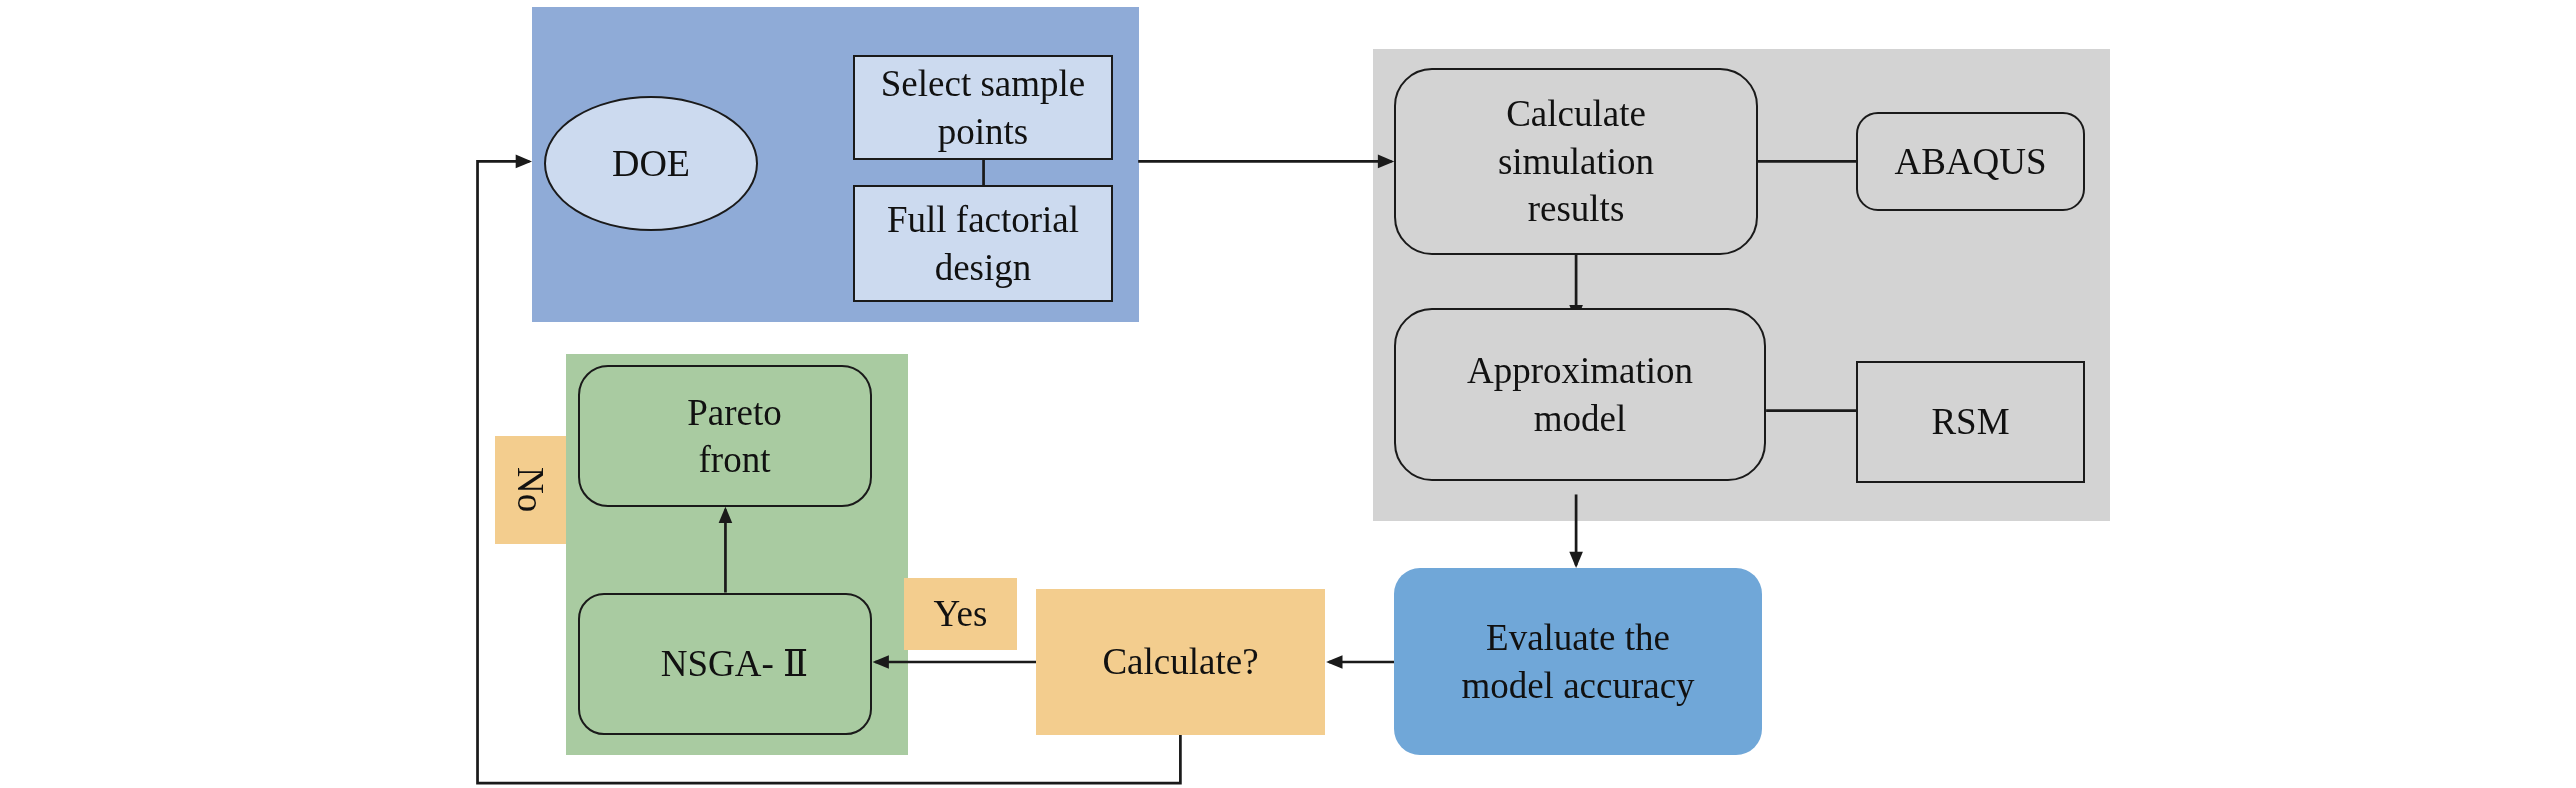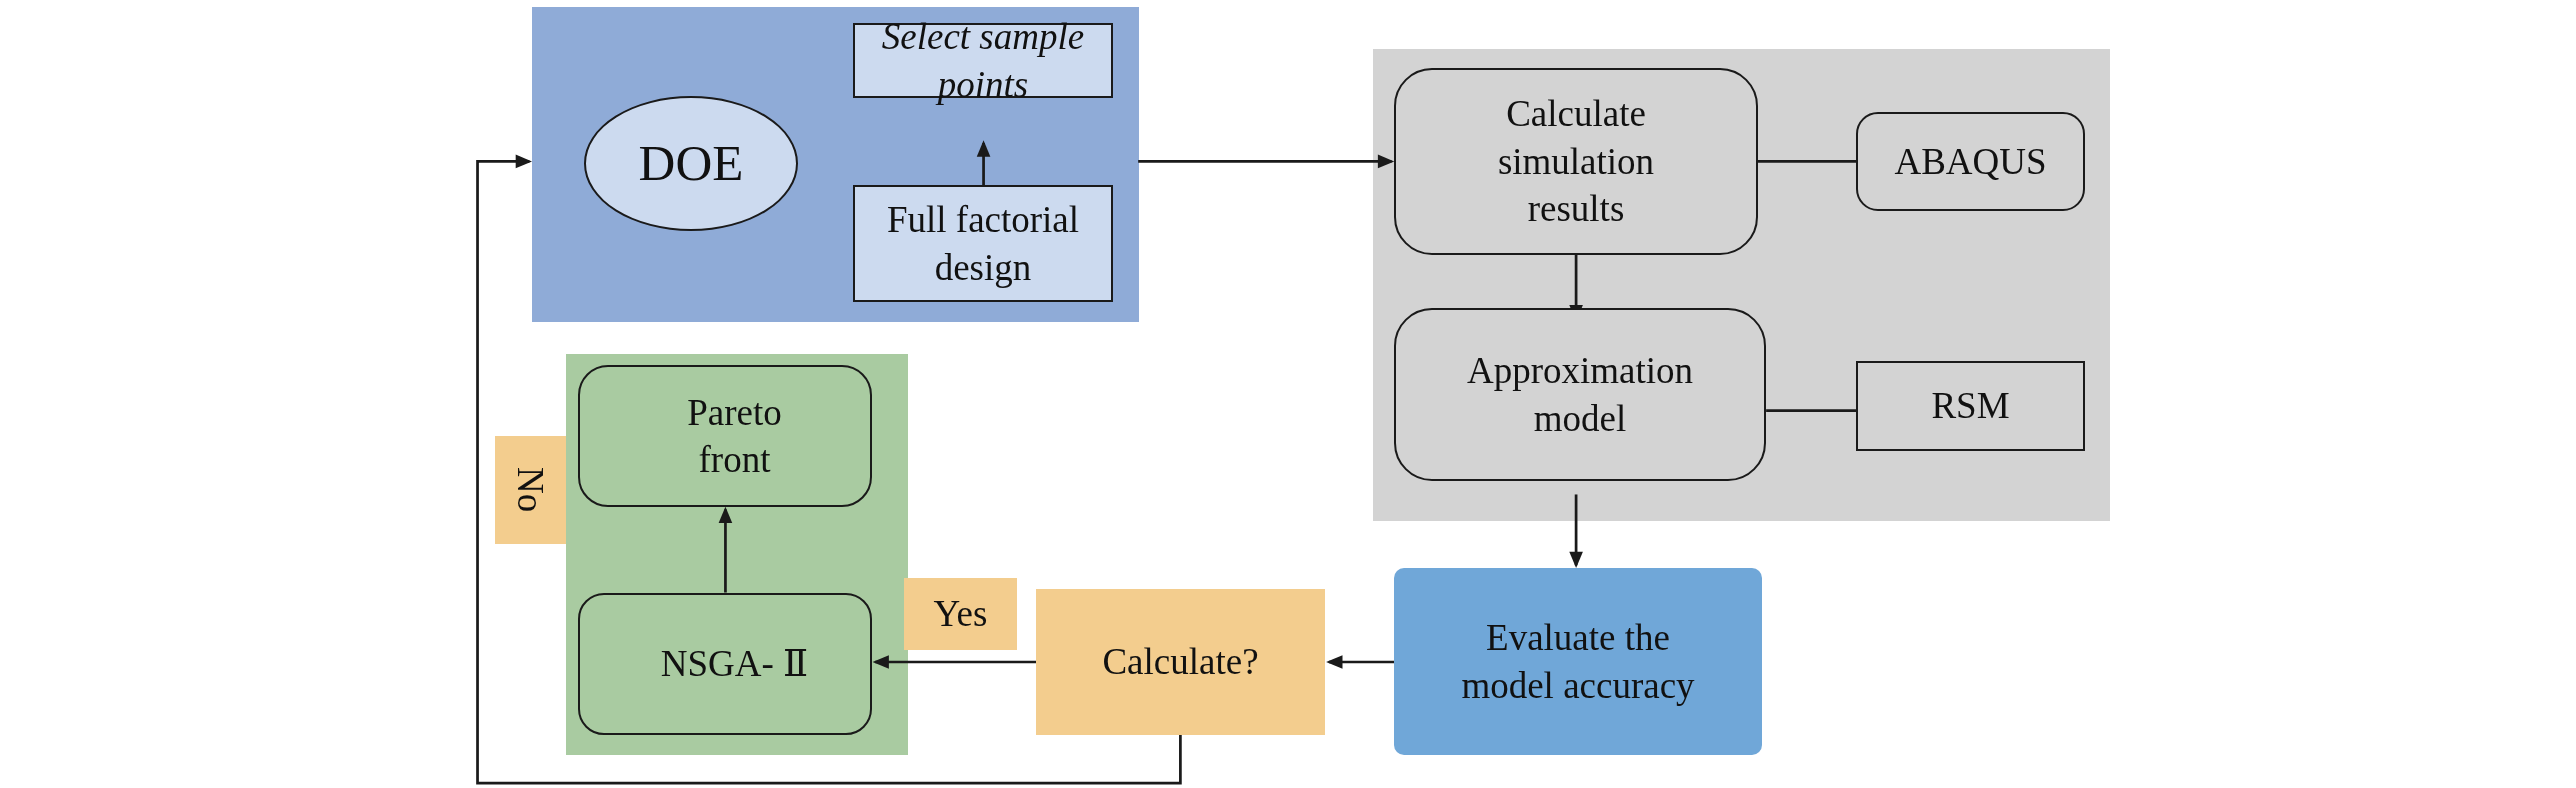--- a/index.html
+++ b/index.html
@@ -65,40 +65,40 @@
     <path d="M2580,237 H2724"></path>
     <path d="M2313,374 V468" marker-end="url(#arrow)"></path>
     <path d="M2592,603 H2724"></path>
     <path d="M2313,726 V830" marker-end="url(#arrow)"></path>
     <path d="M2046,972 H1950" marker-end="url(#arrow)"></path>
     <path d="M1520,972 H1284" marker-end="url(#arrow)"></path>
     <path d="M1064,870 V748" marker-end="url(#arrow)"></path>
     <path d="M1732,1078 V1150 H700 V237 H776" marker-end="url(#arrow)"></path>
   </svg>
 
-  <div class="node bordered c-doe-inner" style="left: 584px; top: 96px; width: 214px; height: 135px; border-radius: 50%; font-size: 51px; background-color: rgb(204, 218, 239);">DOE</div>
+  <div class="node bordered c-doe-inner" style="left: 544px; top: 96px; width: 214px; height: 135px; border-radius: 50%; font-size: 38px; background-color: rgb(204, 218, 239);">DOE</div>
 
-  <div class="node bordered c-doe-inner" style="left: 853px; top: 23px; width: 260px; height: 75px; background-color: rgb(204, 218, 239); font-style: italic;">Select sample
+  <div class="node bordered c-doe-inner" style="left: 853px; top: 55px; width: 260px; height: 105px; background-color: rgb(204, 218, 239);">Select sample
 points</div>
 
   <div class="node bordered c-doe-inner" style="left: 853px; top: 185px; width: 260px; height: 117px; background-color: rgb(204, 218, 239);">Full factorial
 design</div>
 
   <div class="node bordered c-gray" style="left: 1394px; top: 68px; width: 364px; height: 187px; border-radius: 38px; background-color: rgb(211, 211, 211);">Calculate
 simulation
 results</div>
 
   <div class="node bordered c-gray" style="left: 1856px; top: 112px; width: 229px; height: 99px; background-color: rgb(211, 211, 211); border-radius: 22px;">ABAQUS</div>
 
   <div class="node bordered c-gray" style="left: 1394px; top: 308px; width: 372px; height: 173px; border-radius: 38px; background-color: rgb(211, 211, 211);">Approximation
 model</div>
 
-  <div class="node bordered c-gray" style="left: 1856px; top: 361px; width: 229px; height: 90px; background-color: rgb(211, 211, 211);">RSM</div>
+  <div class="node bordered c-gray" style="left: 1856px; top: 361px; width: 229px; height: 122px; background-color: rgb(211, 211, 211);">RSM</div>
 
-  <div class="node c-eval" style="left: 1394px; top: 568px; width: 368px; height: 187px; border-radius: 10px; background-color: rgb(112, 167, 216);">Evaluate the
+  <div class="node c-eval" style="left: 1394px; top: 568px; width: 368px; height: 187px; border-radius: 26px; background-color: rgb(112, 167, 216);">Evaluate the
 model accuracy</div>
 
   <div class="node c-yellow" style="left: 1036px; top: 589px; width: 289px; height: 146px; background-color: rgb(243, 205, 142);">Calculate?</div>
 
   <div class="node c-yellow" style="left: 904px; top: 578px; width: 113px; height: 72px; background-color: rgb(243, 205, 142);">Yes</div>
 
   <div class="node c-yellow vertical-label" style="left: 495px; top: 436px; width: 71px; height: 108px; background-color: rgb(243, 205, 142);">
     <span>No</span>
   </div>
 

